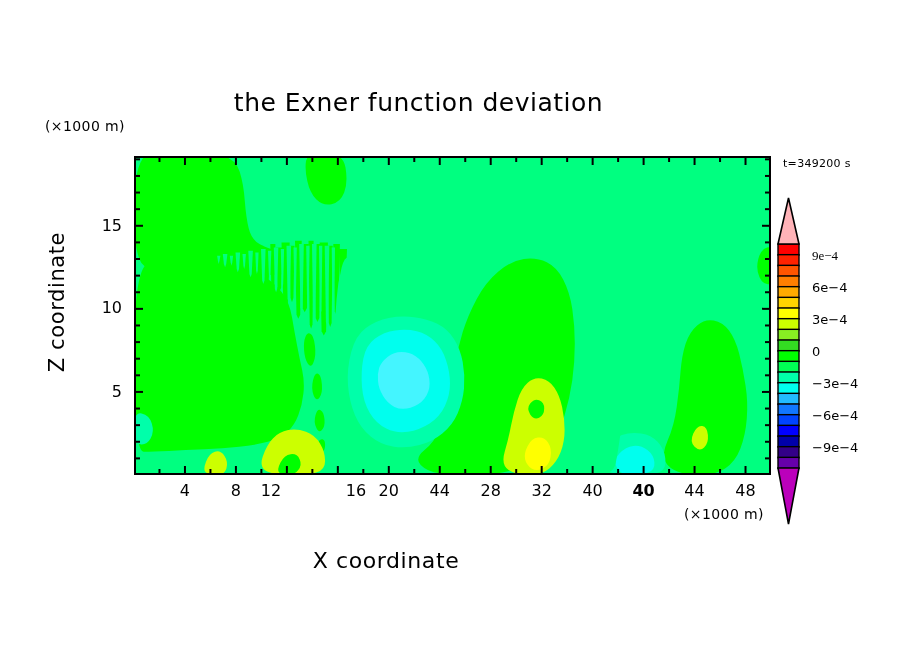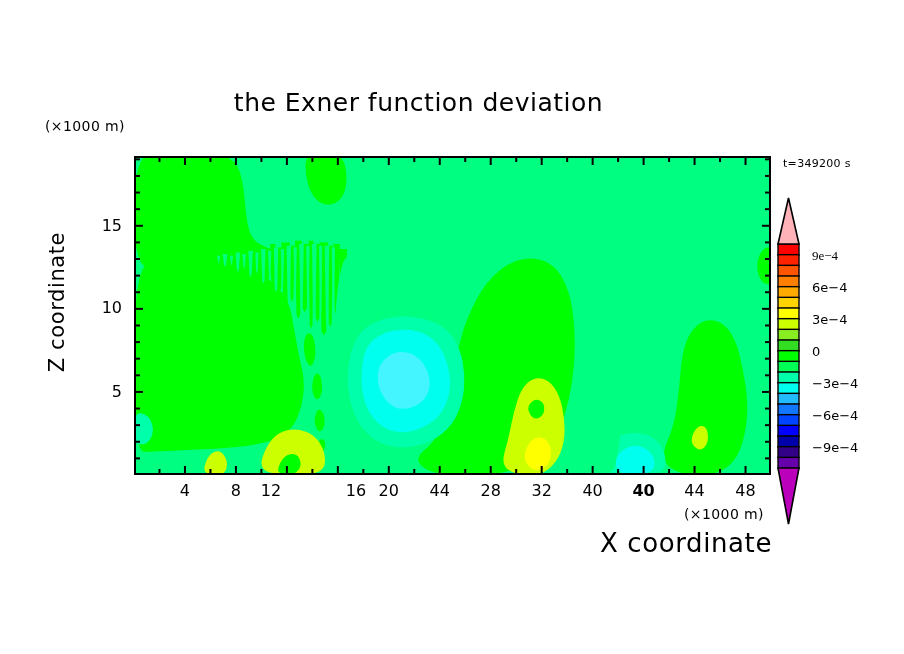--- a/index.html
+++ b/index.html
@@ -4,21 +4,21 @@
 <style>
   html,body{margin:0;padding:0;background:#ffffff;}
   body{width:904px;height:654px;position:relative;overflow:hidden;
        font-family:"DejaVu Sans","Liberation Sans",sans-serif;color:#000;}
   .abs{position:absolute;}
   #title{left:0;top:88px;width:837px;text-align:center;font-size:25px;
          letter-spacing:.5px;font-weight:400;}
   #zunit{left:45px;top:118px;font-size:14px;letter-spacing:.4px;}
   #xunit{left:684px;top:506px;font-size:14px;letter-spacing:.4px;}
   #tstamp{left:783px;top:157px;font-size:11px;letter-spacing:.3px;}
-  #xlabel{left:0;top:528px;width:772px;text-align:right;font-size:26px;
+  #xlabel{left:0;top:548px;width:772px;text-align:center;font-size:22px;
           letter-spacing:.6px;}
   #ylabel{left:-63px;top:290px;width:240px;text-align:center;font-size:21px;
           letter-spacing:.6px;transform:rotate(-90deg);}
   #plotwrap{left:134px;top:156px;width:637px;height:319px;}
   #plotwrap svg{display:block;}
   .xtick-lab,.ytick-lab{position:absolute;font-size:16px;}
   .xtick-lab{text-align:center;width:40px;top:481px;}
   .ytick-lab{text-align:right;width:40px;}
   #cbwrap{left:770px;top:196px;width:50px;height:330px;}
   .cb-lab{position:absolute;left:812px;font-size:13px;white-space:nowrap;}

